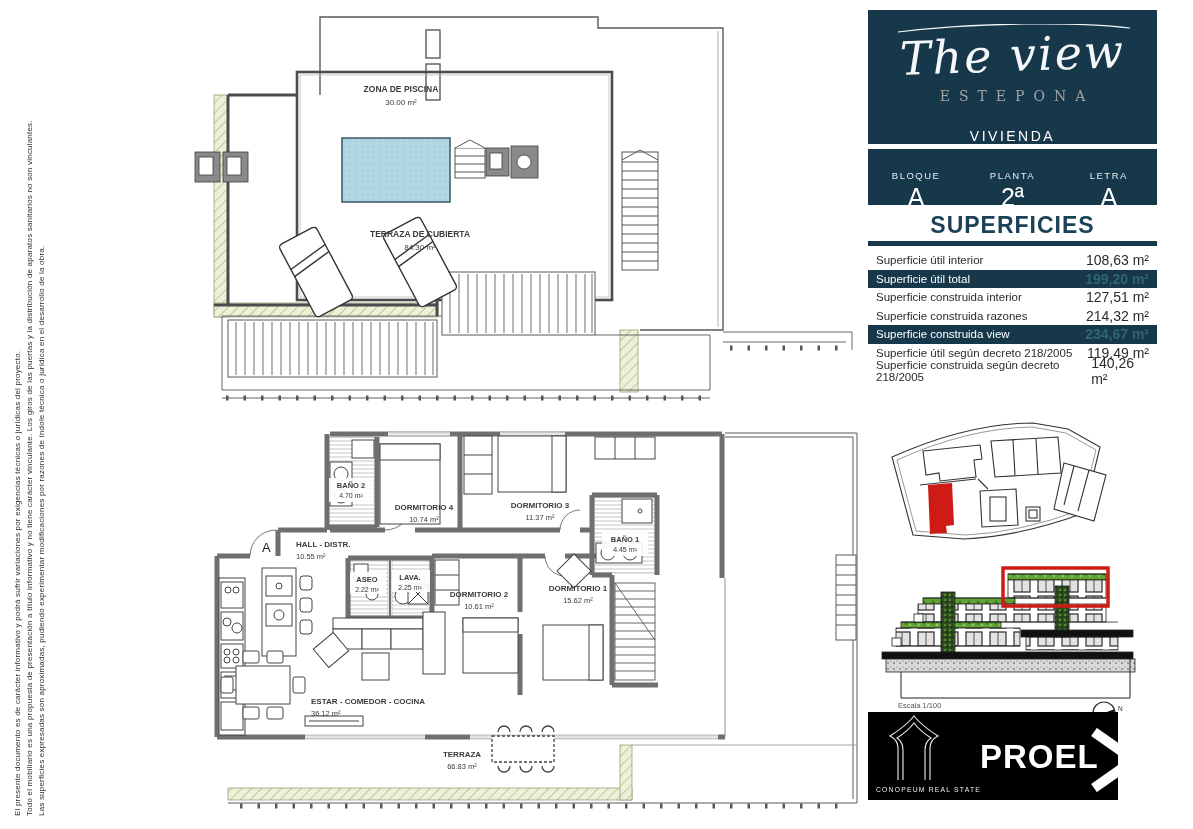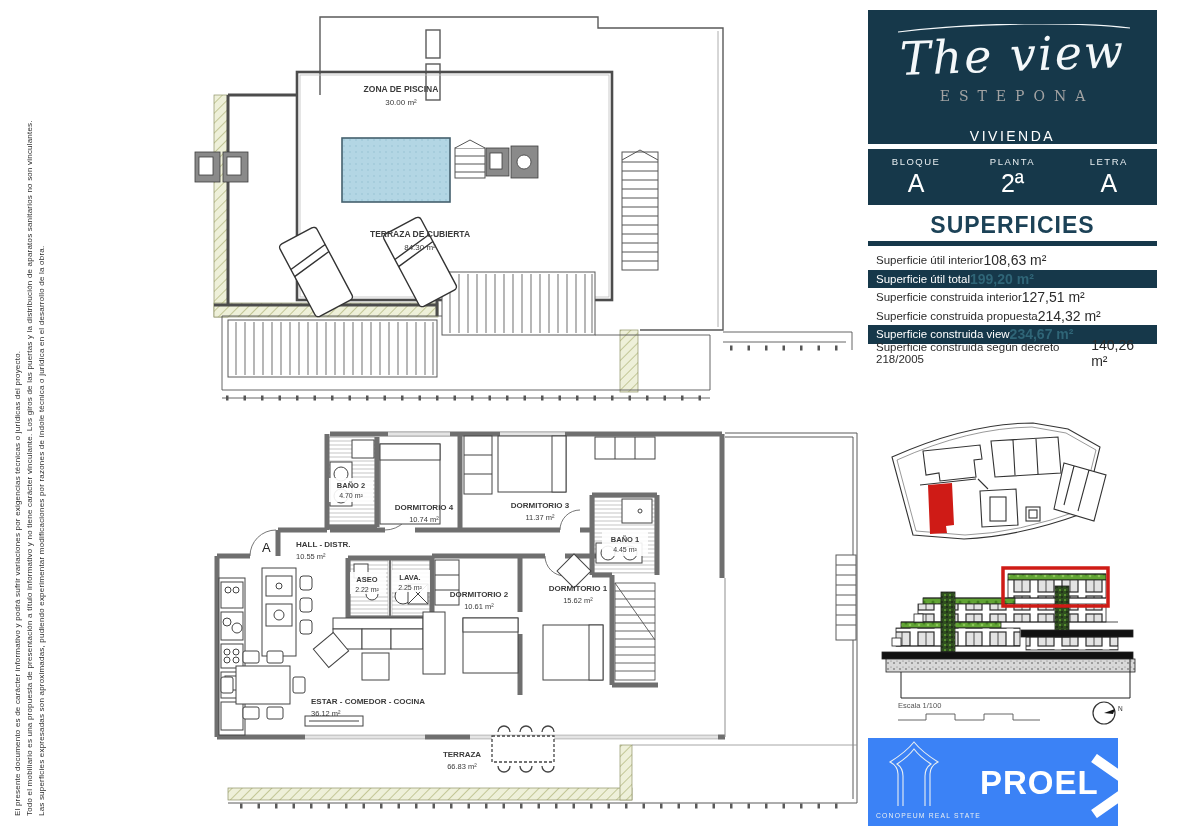--- a/index.html
+++ b/index.html
@@ -18,36 +18,36 @@
   
   .side { position:absolute; left:868px; top:0; width:289px; height:829px; }
   .navy { background:#16384a; color:#fff; }
   .brand-block { position:absolute; left:0; top:10px; width:289px; height:134px; text-align:center; }
   .brand-script { font-family:"DejaVu Serif", serif; font-style:italic; font-size:46px;
     color:#f4f8fa; margin-top:18px; letter-spacing:2px; transform:rotate(-2deg); }
   .brand-city { font-family:"DejaVu Serif", serif; font-size:14px; letter-spacing:9px;
     color:#a3a3a3; margin-top:6px; text-indent:9px; }
   .brand-dwelling { font-size:14px; letter-spacing:2.5px; color:#fff; margin-top:24px; }
   .fields-row { position:absolute; left:0; top:149px; width:289px; height:56px; display:flex; }
-  .field { flex:1; text-align:center; padding-top:7px; }
+  .field { flex:1; text-align:center; padding-top:21px; }
   .field .f-label { font-size:9.5px; letter-spacing:1.5px; color:#e8eef1; }
   .field .f-value { font-size:25px; font-weight:400; color:#fff; margin-top:2px; }
 
   .sup-title { position:absolute; left:0; top:212px; width:289px; text-align:center;
     font-size:23px; letter-spacing:1px; color:#1c4257; font-weight:600; }
   .sup-rule { position:absolute; left:0; top:241px; width:289px; height:5px; background:#16384a; }
   .sup-table { position:absolute; left:0; top:251px; width:289px; }
-  .sup-row { display:flex; align-items:center;
+  .sup-row { display:flex; justify-content:space-between; align-items:center;
     height:18.5px; padding:0 8px; font-size:11.5px; color:#2b2b2b; }
   .sup-row .v { font-size:14px; }
   .sup-row.hl { background:#16384a; color:#fff; }
   .sup-row.hl .v { color:#2f6577; font-weight:700; }
 
-  .footer-block { position:absolute; left:0; top:738px; width:250px; height:88px;
-    background:#3b82f6; }
+  .footer-block { position:absolute; left:0; top:712px; width:250px; height:88px;
+    background:#000000; }
   .footer-brand { position:absolute; left:112px; top:26px; font-size:33px; font-weight:700;
     letter-spacing:1px; color:#fff; }
   .footer-sub { position:absolute; left:8px; top:74px; font-size:6.8px; letter-spacing:1.2px; color:#e8eef1; }
 </style>
 </head>
 <body>
 
 <div class="page">
 
   <div class="disclaimer">
@@ -373,26 +373,30 @@
       </div>
       <div class="sup-row hl">
         <span>Superficie útil total</span>
         <span class="v">199,20 m²</span>
       </div>
       <div class="sup-row">
         <span>Superficie construida interior</span>
         <span class="v">127,51 m²</span>
       </div>
       <div class="sup-row">
-        <span>Superficie construida propuesta</span>
+        <span>Superficie construida razones</span>
         <span class="v">214,32 m²</span>
       </div>
       <div class="sup-row hl">
         <span>Superficie construida view</span>
         <span class="v">234,67 m²</span>
+      </div>
+      <div class="sup-row">
+        <span>Superficie útil según decreto 218/2005</span>
+        <span class="v">119,49 m²</span>
       </div>
       <div class="sup-row">
         <span>Superficie construida según decreto 218/2005</span>
         <span class="v">140,26 m²</span>
       </div>
     </div>
 
     <svg style="position:absolute;left:0;top:415px" width="289" height="148" viewBox="0 0 289 148">
       <g fill="#fff" stroke="#333" stroke-width="1.1">
         <path d="M45,120 L24,42 Q100,8 165,8 L200,14 L232,32 L216,98 Q150,122 96,124 Z"></path>

